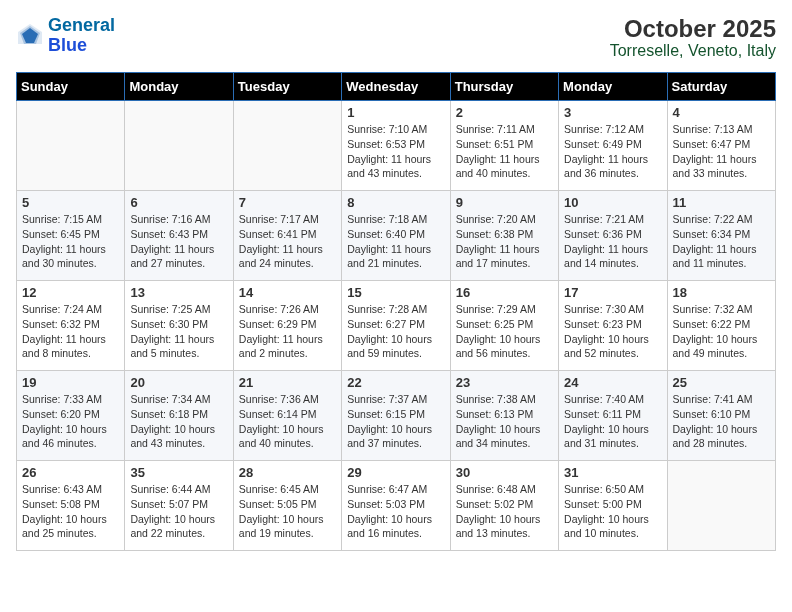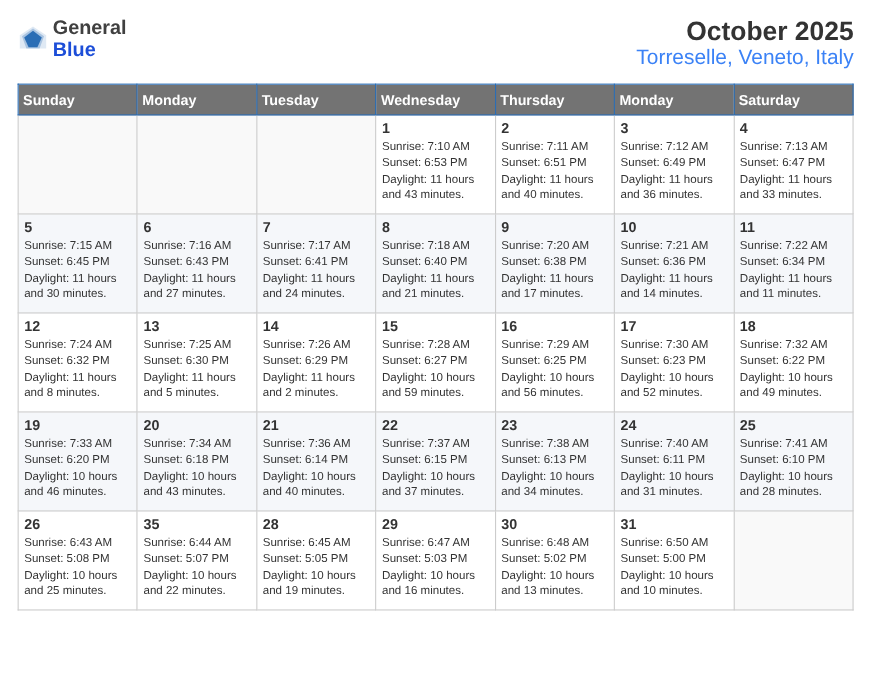--- a/index.html
+++ b/index.html
@@ -19,44 +19,44 @@
     .logo {
       display: flex;
       align-items: center;
       gap: 4px;
     }
     .logo-text {
       font-size: 18px;
       font-weight: bold;
       line-height: 1.1;
     }
-    .logo-general { color: #404040; }
+    .logo-general { color: #0369a1; }
     .logo-blue { color: #1d4ed8; }
     .logo-icon {
       width: 28px;
       height: 28px;
     }
     .title-block { text-align: right; }
     .month-title {
       font-size: 24px;
       font-weight: bold;
       color: #333;
       line-height: 1.1;
     }
     .location {
-      font-size: 19px;
-      color: #3b82f6;
+      font-size: 16px;
+      color: #14532d;
     }
     table {
       width: 100%;
       border-collapse: collapse;
       table-layout: fixed;
     }
     thead tr th {
-      background-color: #737373;
+      background-color: #000000;
       color: #fff;
       font-size: 13px;
       font-weight: bold;
       padding: 6px 4px;
       border: 1px solid #2a6db5;
       text-align: left;
     }
     tbody tr td {
       border: 1px solid #ccc;
       vertical-align: top;

